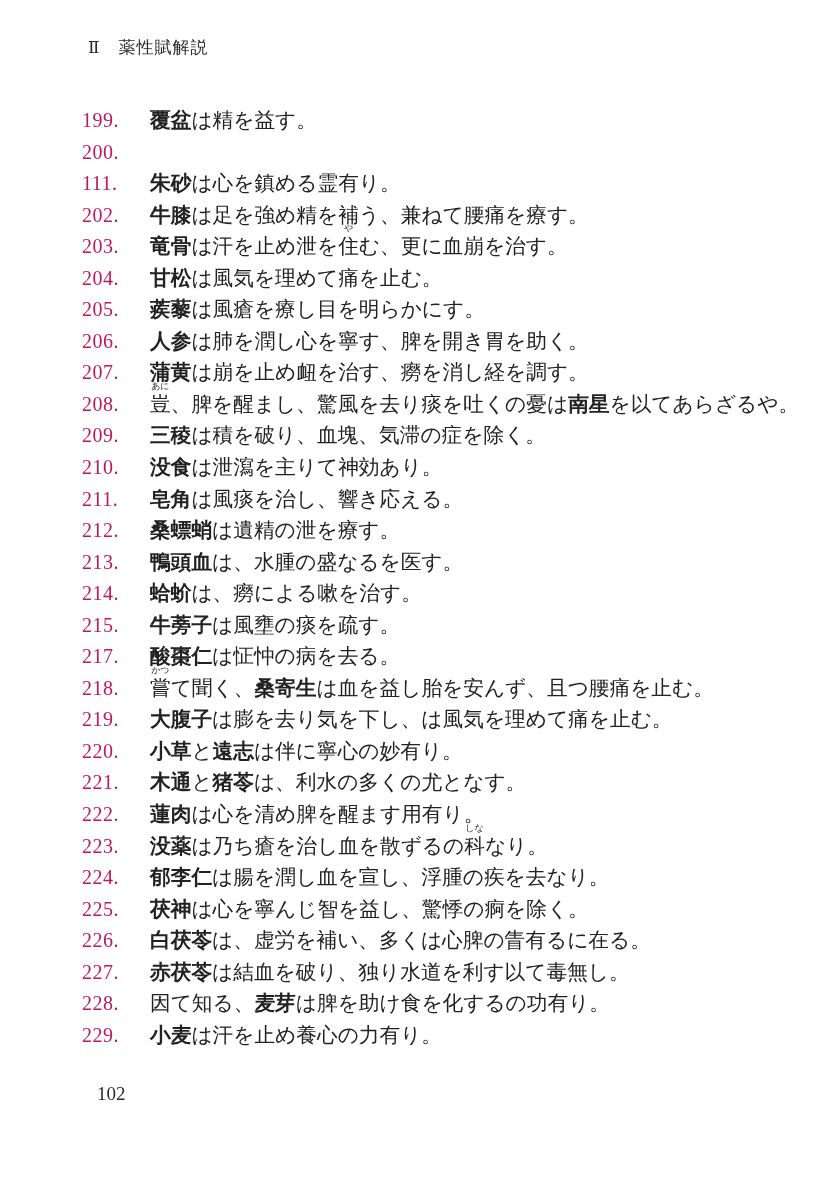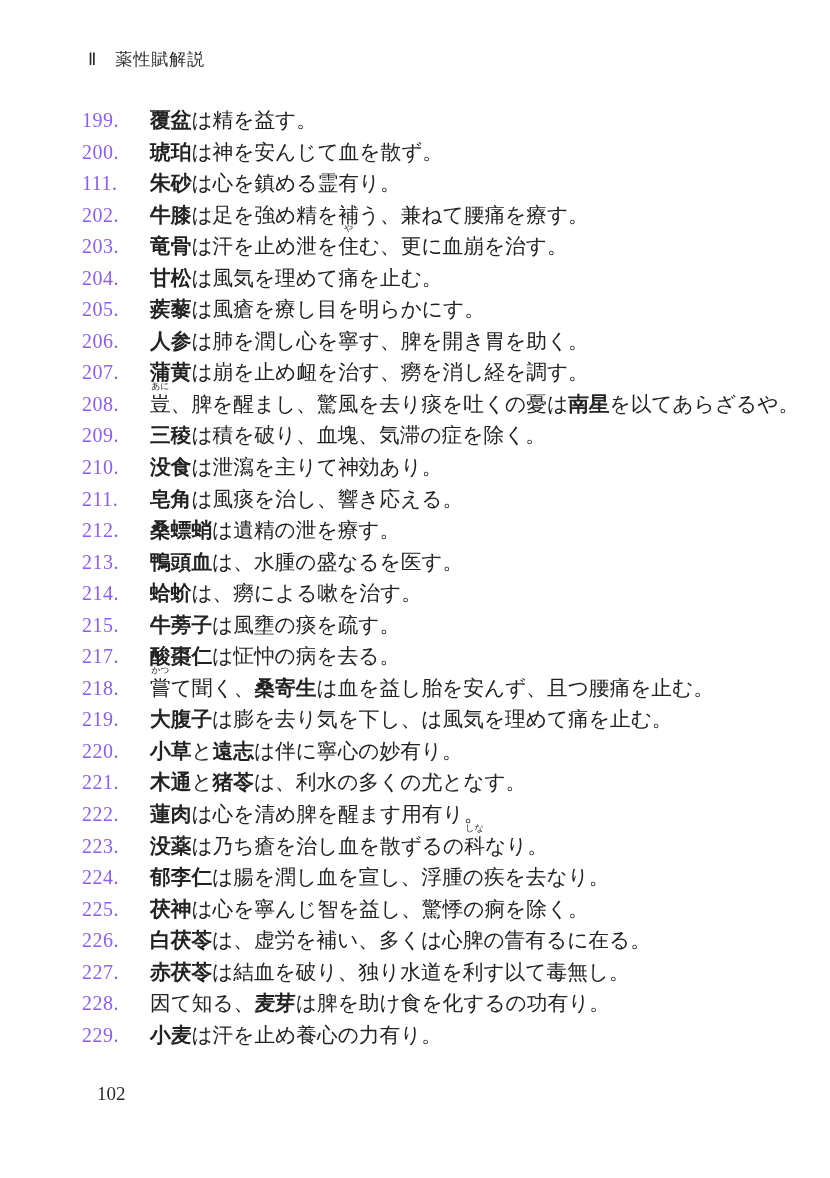--- a/index.html
+++ b/index.html
@@ -14,26 +14,25 @@
   }
   .page {
     position: relative;
     width: 830px;
     height: 1178px;
     background: #ffffff;
   }
   .header {
     position: absolute;
     left: 88px;
-    top: 48px;
+    top: 36px;
     font-size: 17px;
     letter-spacing: 1px;
     color: #2a2a2a;
     white-space: nowrap;
-    font-family: Liberation Serif, serif;
   }
   ol.items {
     position: absolute;
     left: 0;
     top: 107px;
     margin: 0;
     padding: 0;
     list-style: none;
     width: 830px;
   }
@@ -44,21 +43,21 @@
     white-space: nowrap;
     font-size: 20.7px;
     line-height: 27px;
   }
   li.item .num {
     display: inline-block;
     width: 68px;
     margin-left: 82px;
     font-size: 20px;
     letter-spacing: 0.5px;
-    color: #8b5cf6;
+    color: #be185d;
     flex: 0 0 auto;
   }
   li.item .txt {
     display: inline-block;
     flex: 0 0 auto;
   }
   li.item b.drug {
     font-weight: 700;
     font-family: Liberation Mono, monospace;
   }
@@ -90,21 +89,20 @@
 
 <div class="page">
   <div class="header">Ⅱ　薬性賦解説</div>
   <ol class="items">
       <li class="item">
         <span class="num">199.</span>
         <span class="txt"><b class="drug">覆盆</b><span>は精を益す。</span></span>
       </li>
       <li class="item">
         <span class="num">200.</span>
-        <span class="txt"><b class="drug">琥珀</b><span>は神を安んじて血を散ず。</span></span>
       </li>
       <li class="item">
         <span class="num">111.</span>
         <span class="txt"><b class="drug">朱砂</b><span>は心を鎮める霊有り。</span></span>
       </li>
       <li class="item">
         <span class="num">202.</span>
         <span class="txt"><b class="drug">牛膝</b><span>は足を強め精を補う、兼ねて腰痛を療す。</span></span>
       </li>
       <li class="item">

